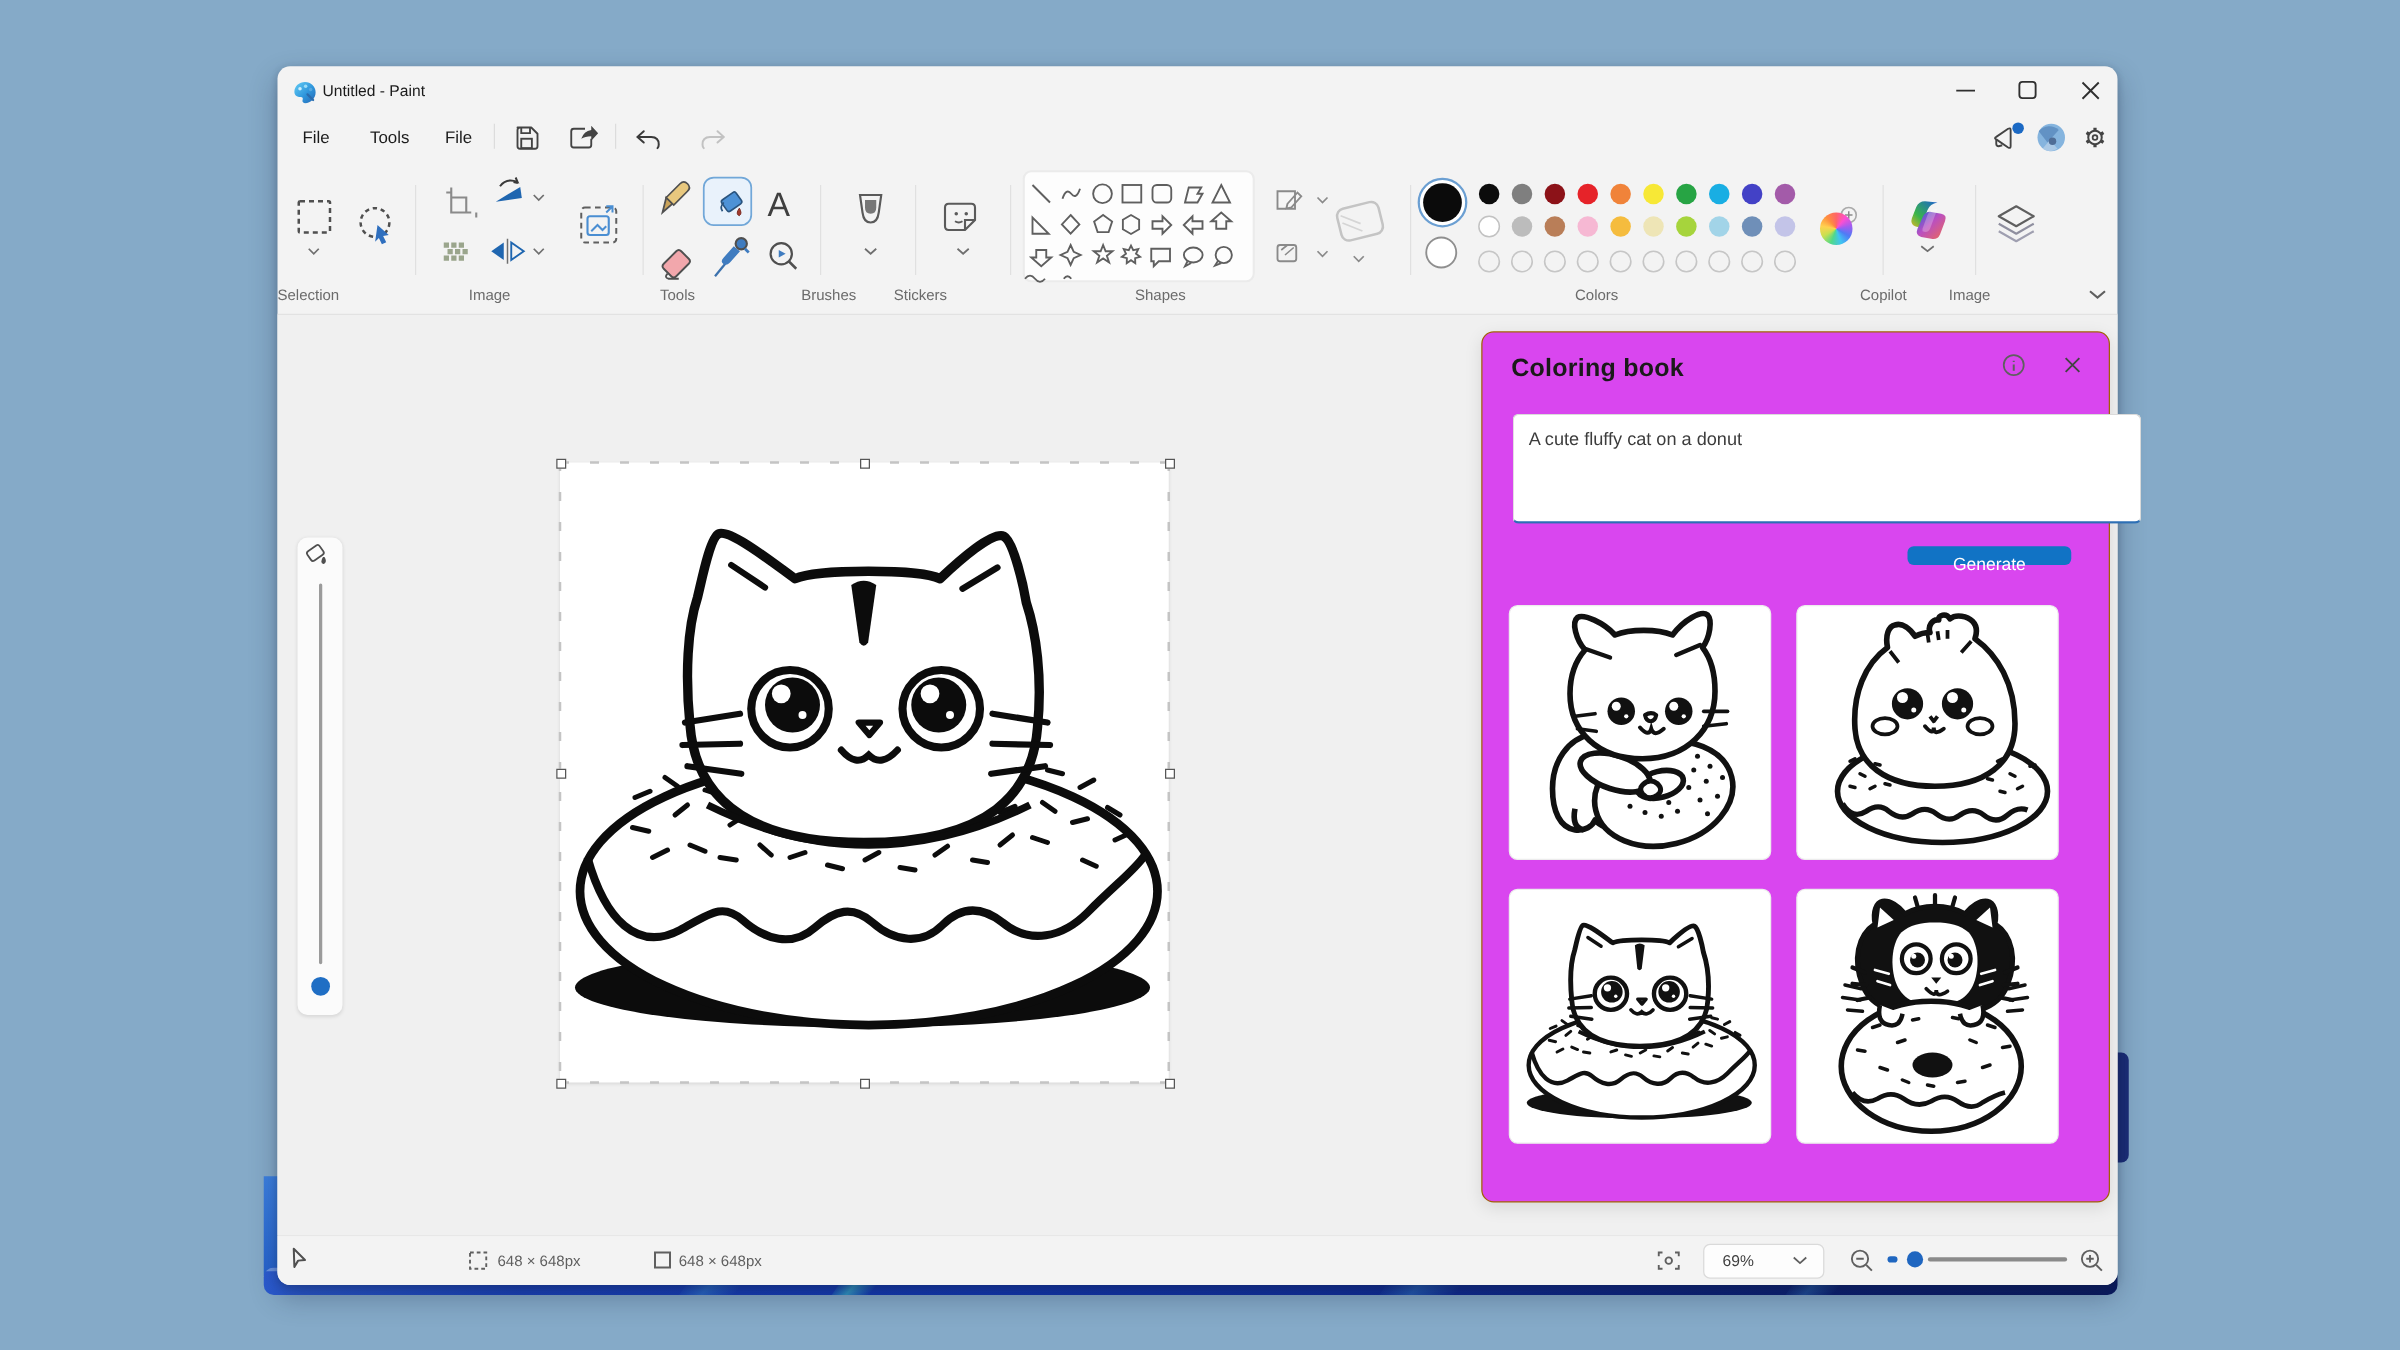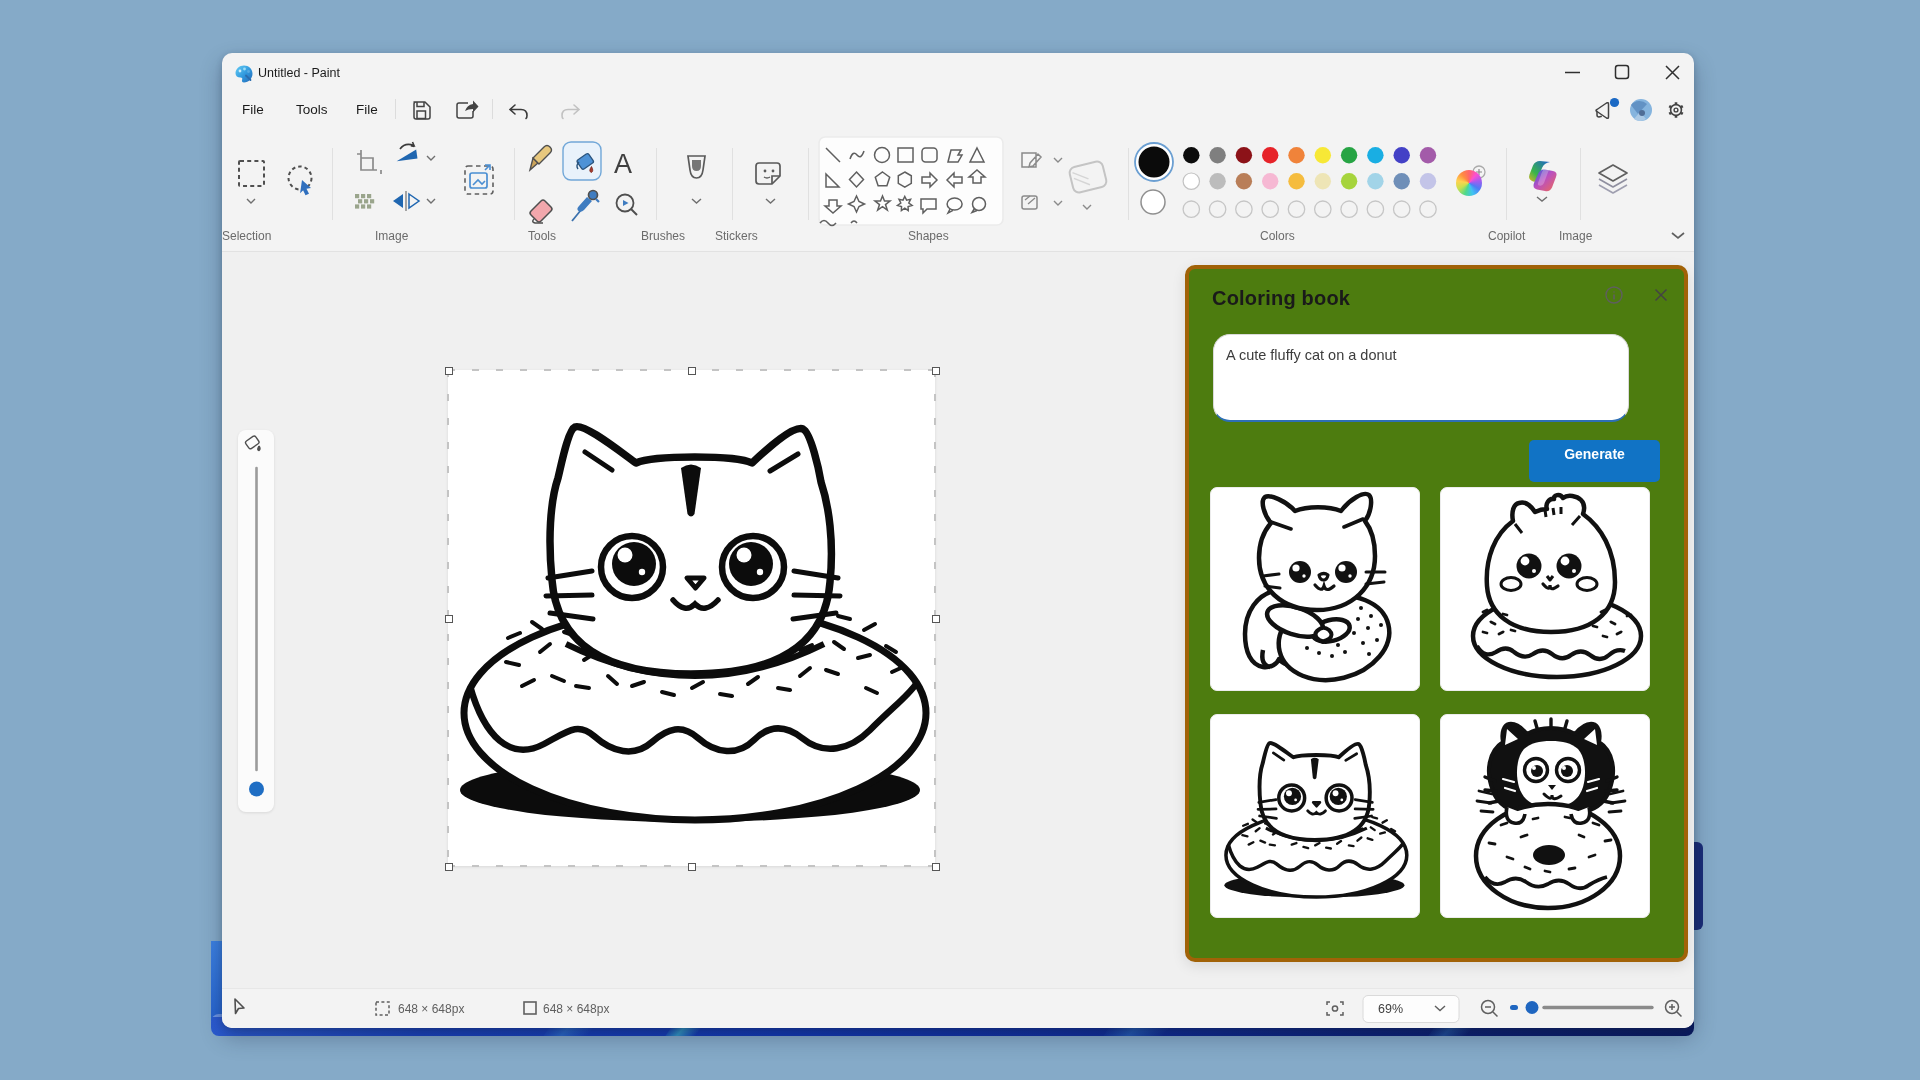--- a/index.html
+++ b/index.html
@@ -27,24 +27,24 @@
 
   #workspace { left:0; top:199px; width:100%; height:736px; background:#f0f0f0; }
 
   #canvas { left:226px; top:317px; width:487px; height:496px; background:#ffffff;  box-shadow:0 1px 3px rgba(0,0,0,.10); }
   .handle { position:absolute; width:8px; height:8px; background:#fff; border:1.8px solid #565656; }
 
   #lslider { left:16px; top:377px; width:36px; height:382px; background:#fbfbfb; border-radius:8px; box-shadow:0 1px 3px rgba(0,0,0,.10); }
 
   #statusbar { left:0; top:935px; width:100%; height:40px; background:#f3f3f3; border-top:1px solid #e7e7e7; border-radius:0 0 10px 10px; font-size:12px; color:#5f5f5f; }
 
-  #panel { left:963px; top:212px; width:503px; height:697px; background:#4d7c0f; border:4px solid #a16207; border-radius:10px; box-shadow:0 4px 14px rgba(0,0,0,.10); }
+  #panel { left:963px; top:212px; width:503px; height:697px; background:#d946ef; border:1px solid #a16207; border-radius:10px; box-shadow:0 4px 14px rgba(0,0,0,.10); }
   #panel h1 { font-size:20px; font-weight:700; color:#1a1a1a; letter-spacing:0.2px; }
-  #prompt { left:24px; top:65px; width:416px; height:88px; background:#fff; border:1px solid #dadada; border-bottom:2px solid #2d6fb5; border-radius:17px; font-size:14.5px; color:#3c3c3c; padding:12px 12px; }
-  #genbtn { left:340px; top:171px; width:131px; height:42px; background:#1173c5; border-radius:5px; color:#fff; font-size:14px; text-align:center; line-height:29px;font-weight:bold; }
+  #prompt { left:24px; top:65px; width:503px; height:88px; background:#fff; border:1px solid #dadada; border-bottom:2px solid #2d6fb5; border-radius:5px; font-size:14.5px; color:#3c3c3c; padding:12px 12px; }
+  #genbtn { left:340px; top:171px; width:131px; height:15px; background:#1173c5; border-radius:5px; color:#fff; font-size:14px; text-align:center; line-height:29px; }
   .card { width:210px; height:204px; background:#fff; border:1px solid #ececec; border-radius:7px; }
 </style>
 </head>
 <body>
 <div class="abs" id="wp-left"></div>
 <div class="abs" id="wp-right"></div>
 <div class="abs" id="wp-bottom">
   <div class="streak" style="left:340px; top:0; width:44px; height:22px; opacity:.5;"></div>
   <div class="streak" style="left:462px; top:0; width:30px; height:22px; background:linear-gradient(100deg, rgba(45,170,190,0) 0%, rgba(60,185,205,.75) 45%, rgba(45,170,190,0) 100%);"></div>
   <div class="streak" style="left:900px; top:0; width:60px; height:22px; opacity:.45;"></div>

